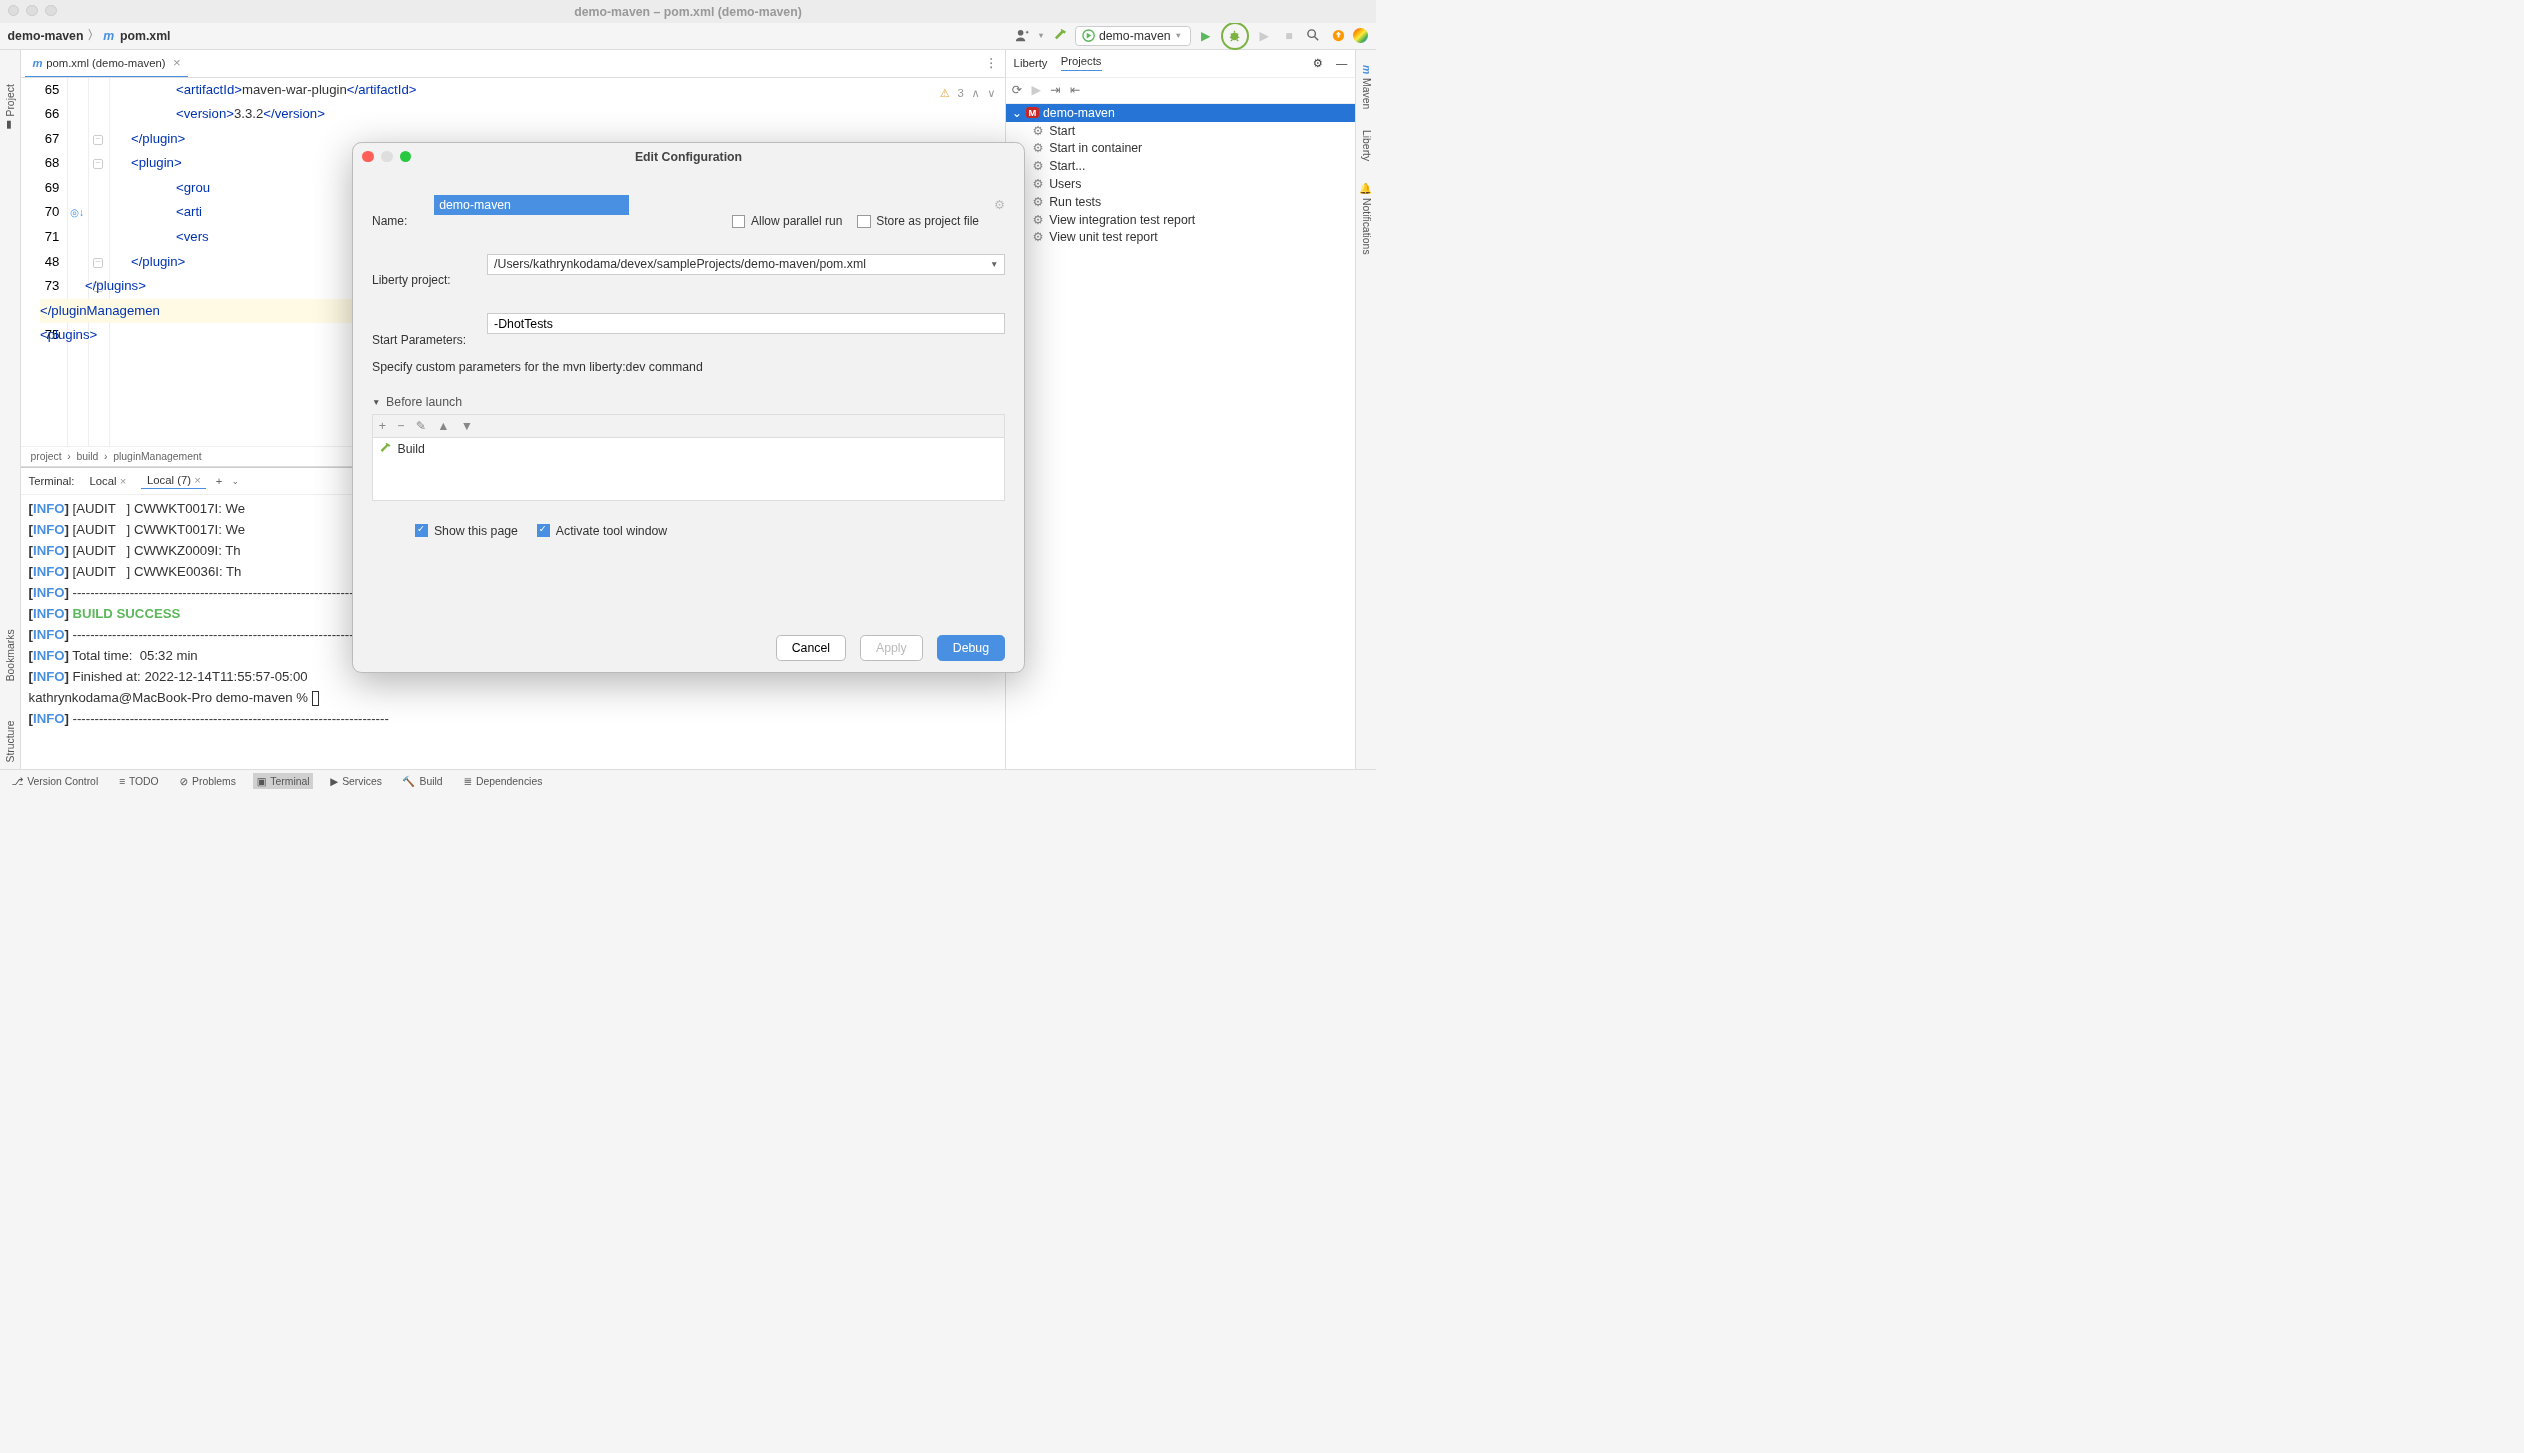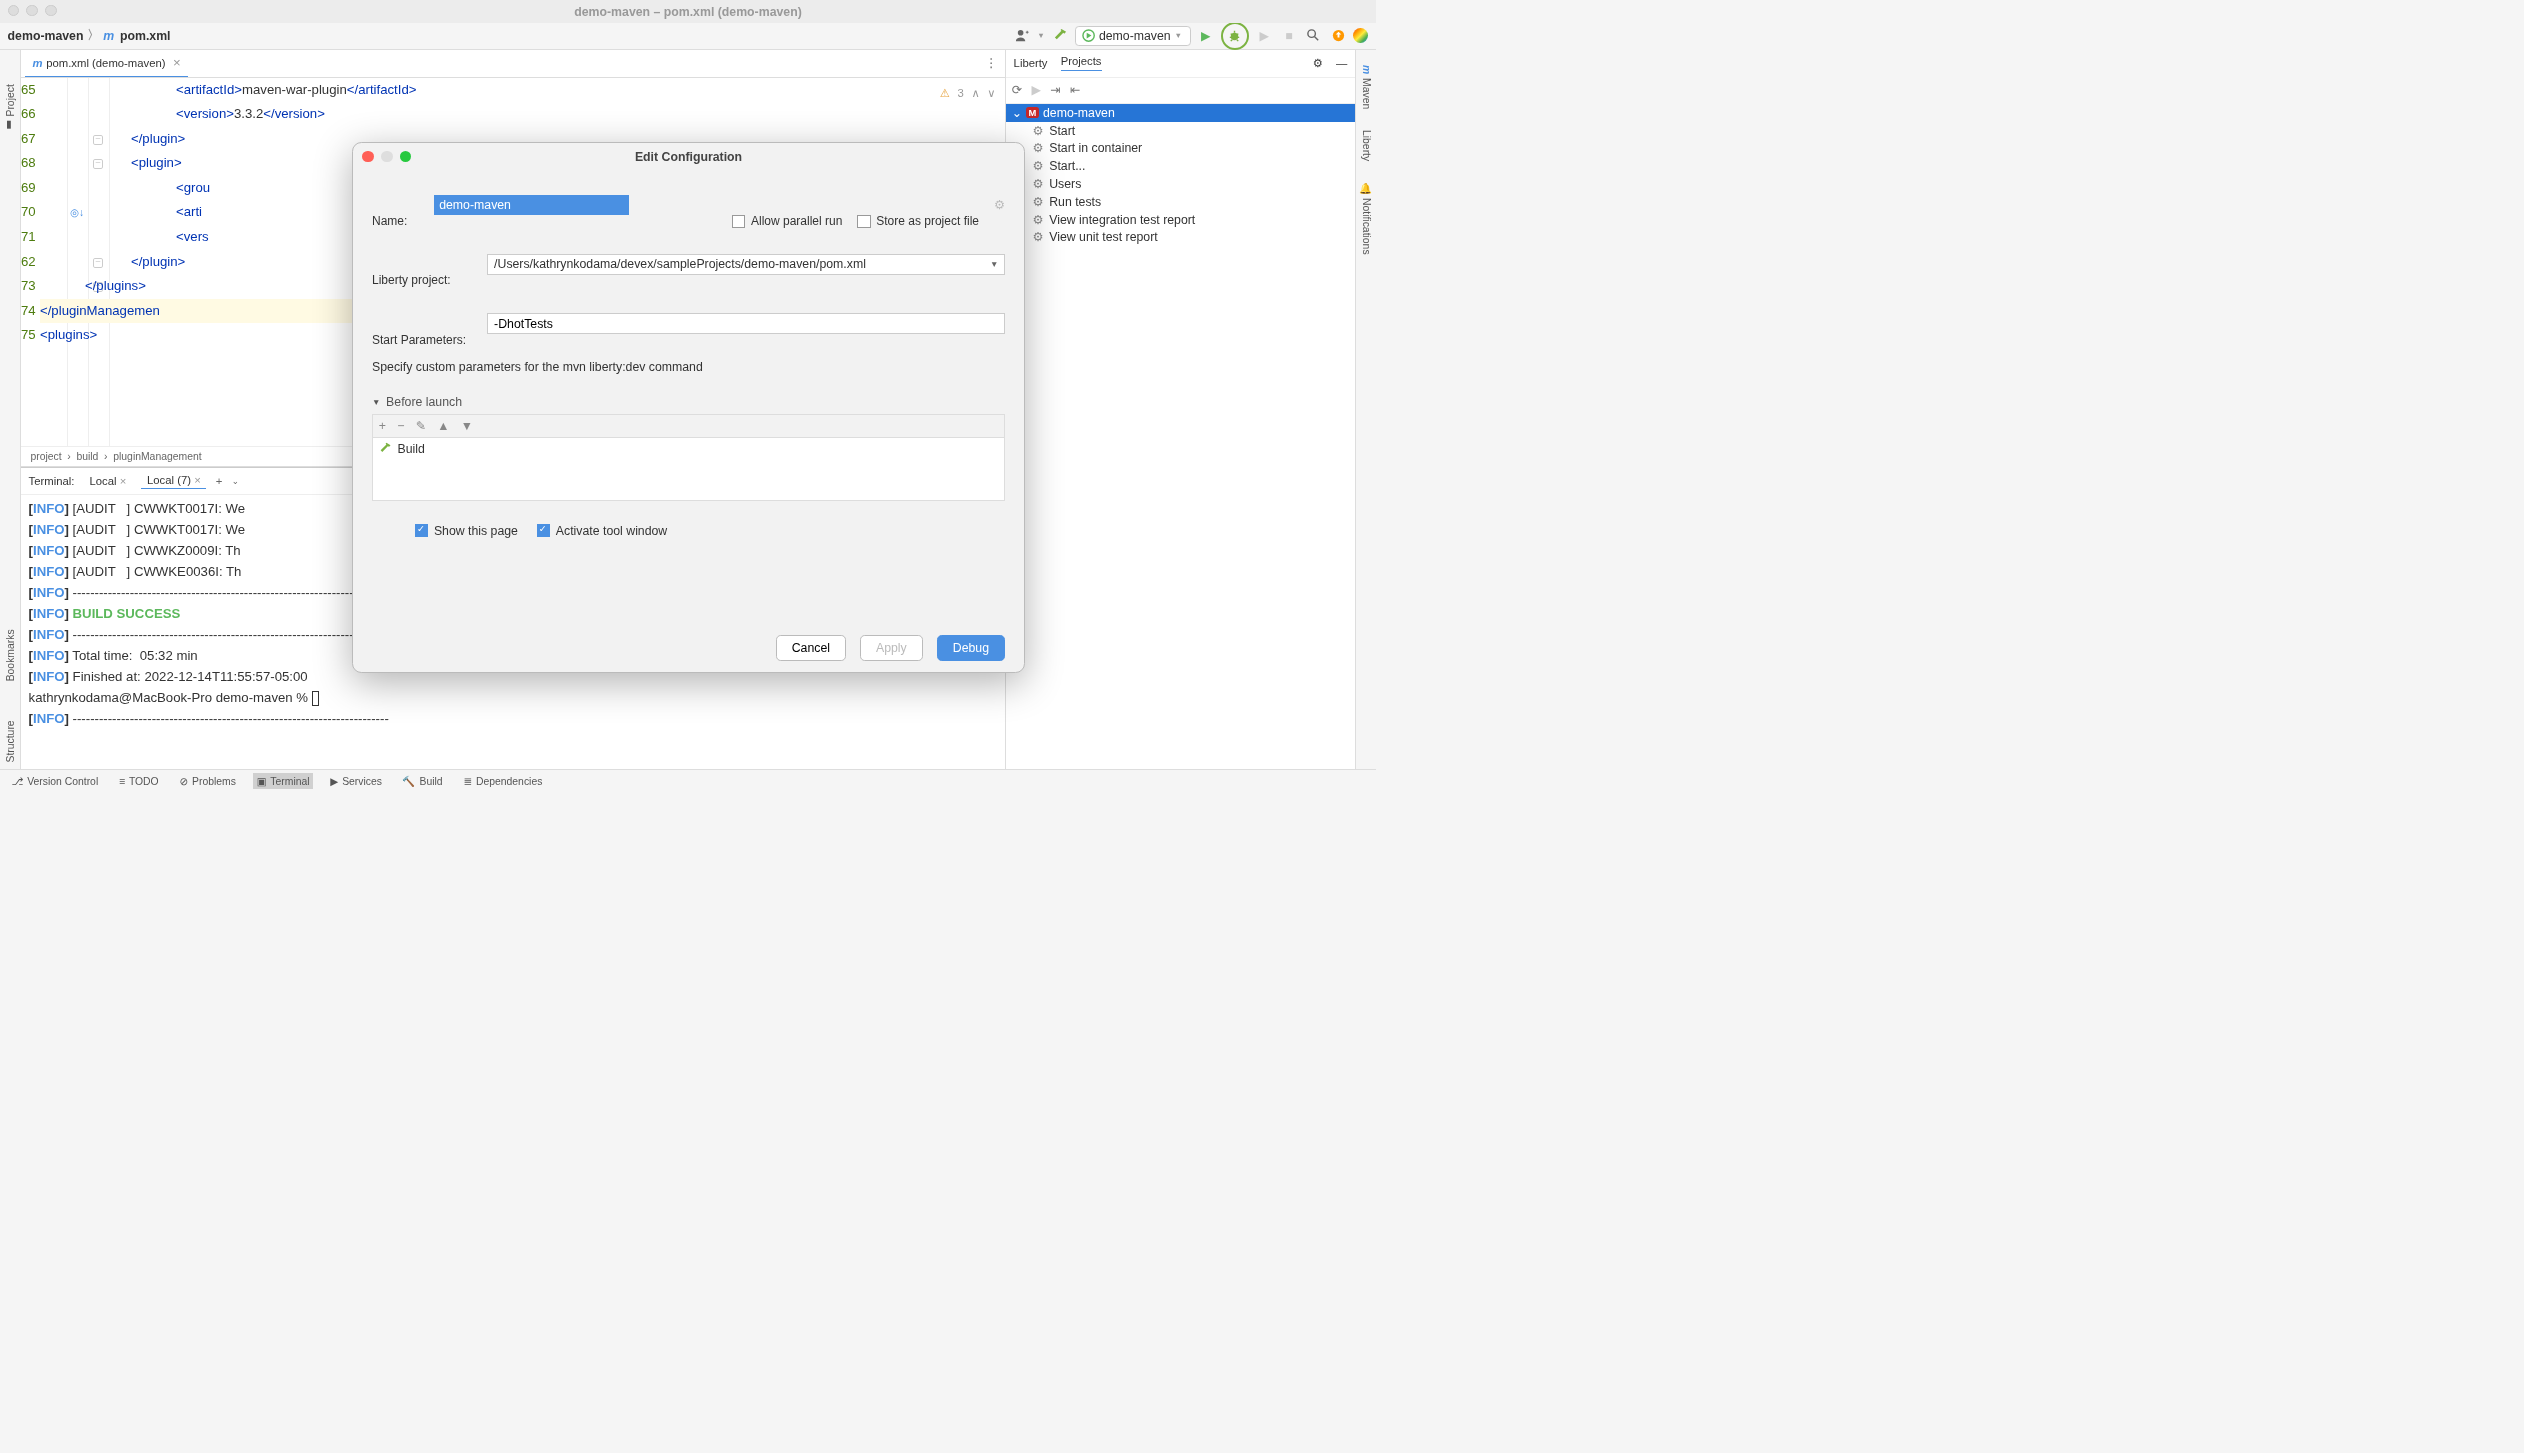--- a/index.html
+++ b/index.html
@@ -31,21 +31,21 @@
 .right-gutter { width: 21px; background: #f5f5f5; border-left: 0.9px solid #ddd; display: flex; flex-direction: column; align-items: center; padding-top: 9.4px; }
 
 
 .editor-area { flex: 1; display: flex; flex-direction: column; background: #fff; }
 .editor-tabs { height: 28px; border-bottom: 0.9px solid #ddd; display: flex; align-items: stretch; padding-left: 3.8px; }
 .editor-tab { padding: 0 7.6px; display: flex; align-items: center; gap: 3.8px; border-bottom: 1.9px solid #4a90e2; font-size: 11.3px; }
 .editor-tab .close-x { color: #999; font-size: 13.2px; margin-left: 3.8px; }
 .tab-menu { margin-left: auto; padding: 0 7.6px; display: flex; align-items: center; color: #666; }
 
 .code-editor { flex: 1; display: flex; position: relative; font-family: "Menlo", "Consolas", monospace; font-size: 13.2px; line-height: 24.6px; overflow: hidden; }
-.line-numbers { width: 47px; color: #4d7c0f; padding-right: 7.6px; border-right: 0.9px solid #eee; user-select: none; background: #fff; }
+.line-numbers { width: 47px; text-align: right; color: #000000; padding-right: 7.6px; border-right: 0.9px solid #eee; user-select: none; background: #fff; }
 .line-numbers .ln { height: 24.6px; }
 .gutter-icons { width: 21px; border-right: 0.9px solid #eee; position: relative; }
 .gutter-mark { position: absolute; left: 1.9px; font-size: 10.4px; }
 .fold-gutter { width: 21px; border-right: 0.9px solid #eee; position: relative; }
 .fold-mark { position: absolute; left: 3.8px; color: #ccc; font-size: 9.4px; width: 10.4px; height: 10.4px; border: 0.9px solid #ccc; border-radius: 1.9px; display: flex; align-items: center; justify-content: center; background: #fff; }
 .code-body { flex: 1; padding-left: 66px; position: relative; }
 .code-line { height: 24.6px; white-space: pre; }
 .code-line.hl { background: #fffae3; }
 .tag { color: #0033b3; }
 .warn-badge { position: absolute; right: 9.4px; top: 3.8px; display: flex; align-items: center; gap: 7.6px; color: #999; font-size: 11.3px; }
@@ -208,21 +208,21 @@
 
     <div class="code-editor">
       <div class="line-numbers">
         <div class="ln">65</div>
         <div class="ln">66</div>
         <div class="ln">67</div>
         <div class="ln">68</div>
         <div class="ln">69</div>
         <div class="ln">70</div>
         <div class="ln">71</div>
-        <div class="ln">62</div>
+        <div class="ln">48</div>
         <div class="ln">73</div>
         <div class="ln">74</div>
         <div class="ln">75</div>
       </div>
       <div class="gutter-icons">
         <span class="gutter-mark" style="top:123px;color:#4a90e2;">◎↓</span>
       </div>
       <div class="fold-gutter">
         <span class="fold-mark" style="top:57px;">−</span>
         <span class="fold-mark" style="top:81px;">−</span>

